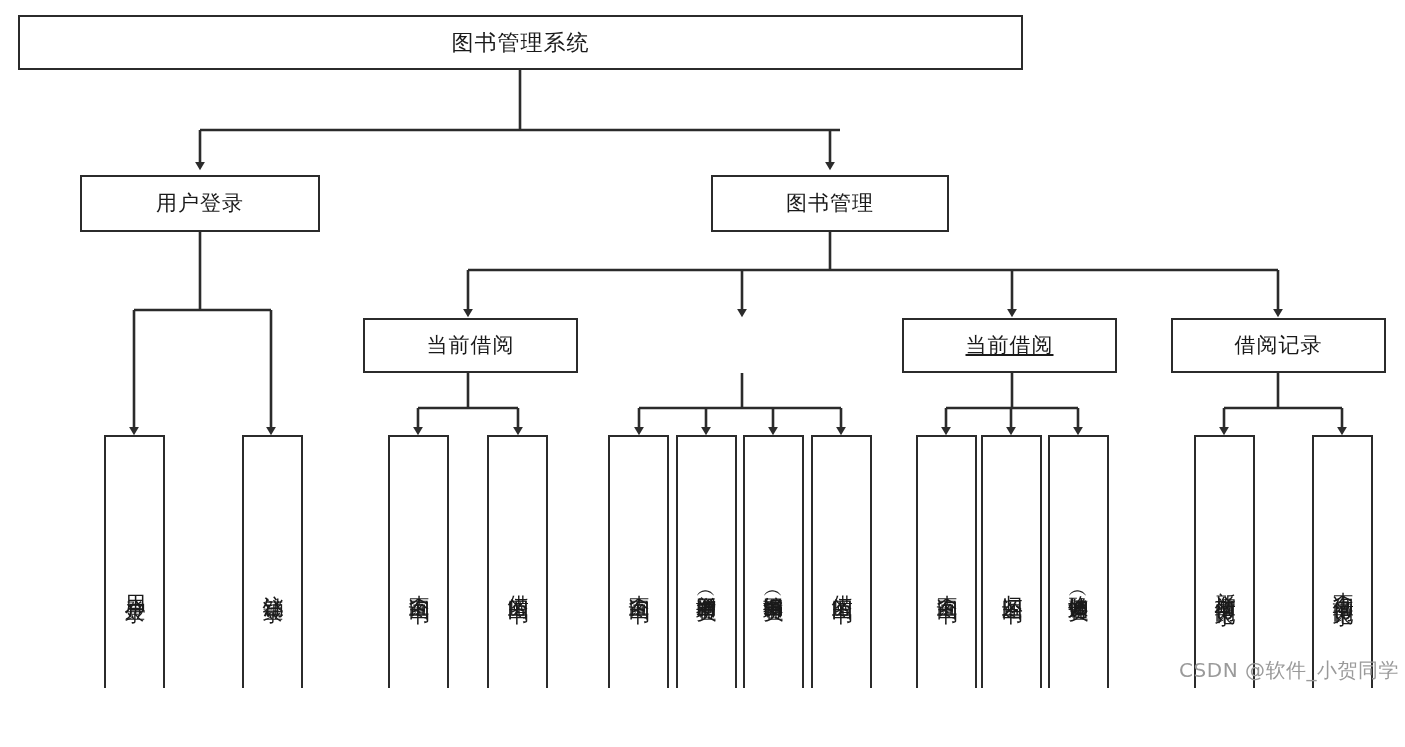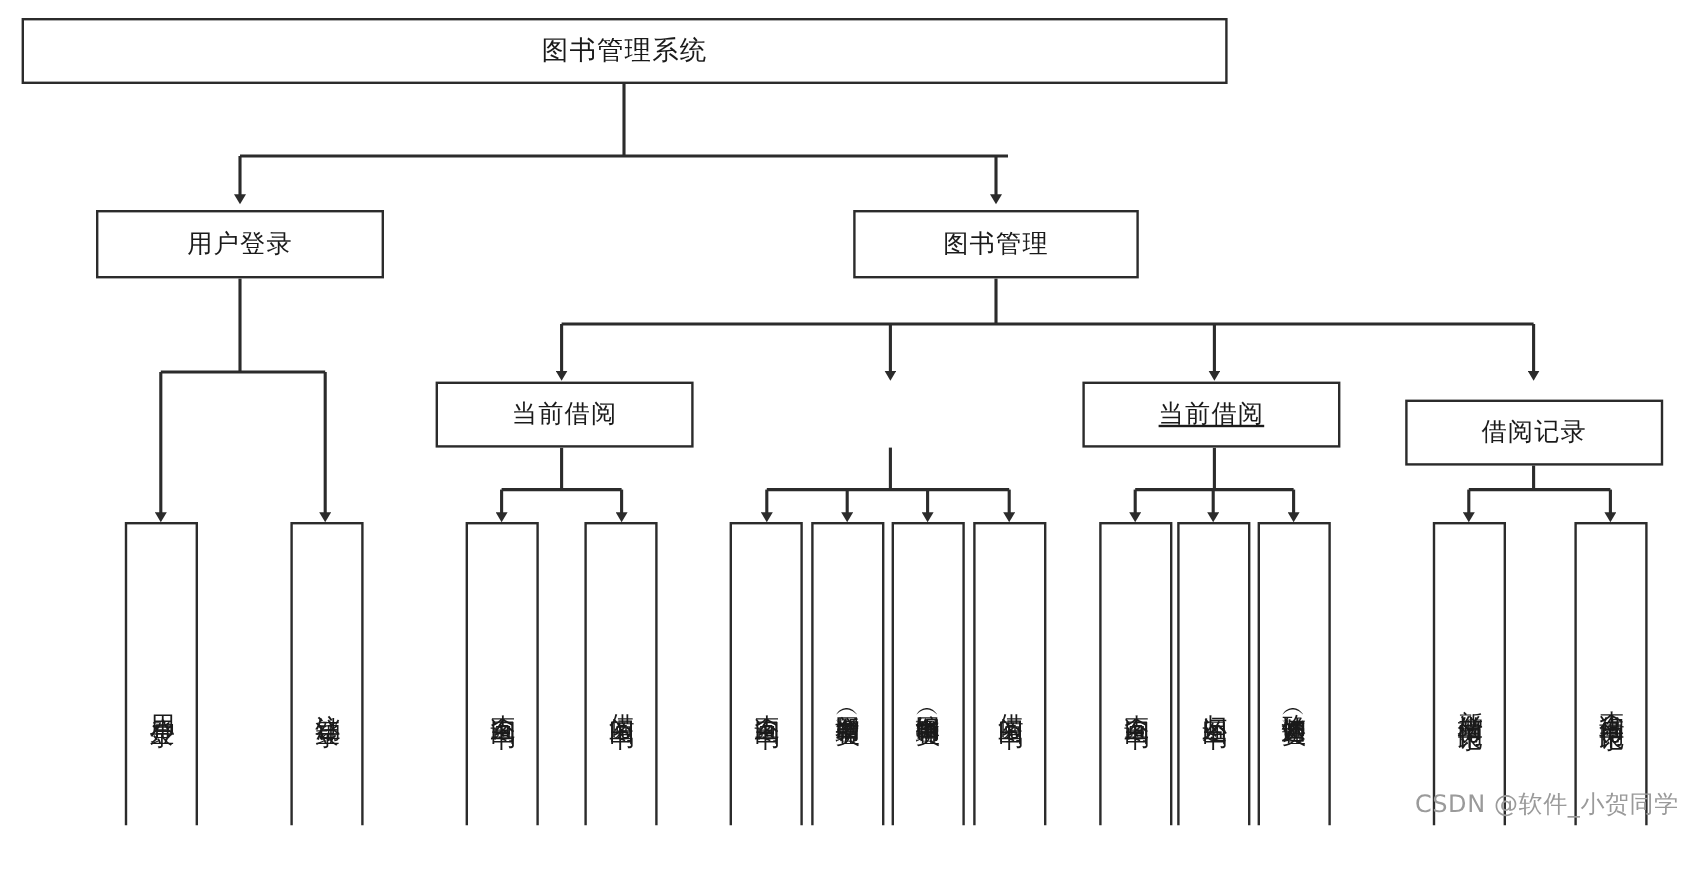--- a/index.html
+++ b/index.html
@@ -145,21 +145,21 @@
   <div class="node horiz" style="left:711px; top:175px; width:238px; height:57px;">
     <span class="node-label">图书管理</span>
   </div>
 
   <div class="node horiz" style="left:363px; top:318px; width:215px; height:55px;">
     <span class="node-label">当前借阅</span>
   </div>
   <div class="node horiz" style="left:902px; top:318px; width:215px; height:55px;text-decoration:underline;">
     <span class="node-label">当前借阅</span>
   </div>
-  <div class="node horiz" style="left:1171px; top:318px; width:215px; height:55px;margin-top:15px;">
+  <div class="node horiz" style="left:1171px; top:318px; width:215px; height:55px;">
     <span class="node-label">借阅记录</span>
   </div>
 
   <div class="node vert" style="left:104px; top:435px; width:61px; height:298px;">
     <span class="node-label">用户登录</span>
   </div>
   <div class="node vert" style="left:242px; top:435px; width:61px; height:298px;">
     <span class="node-label">注销登录</span>
   </div>
 

